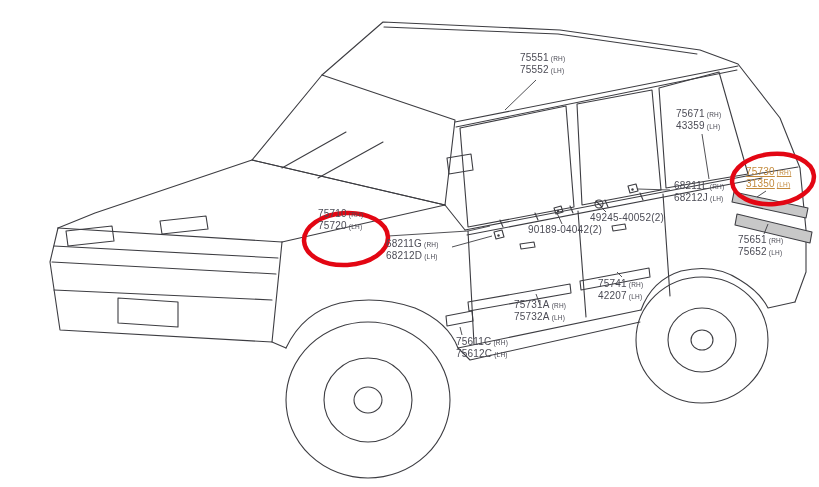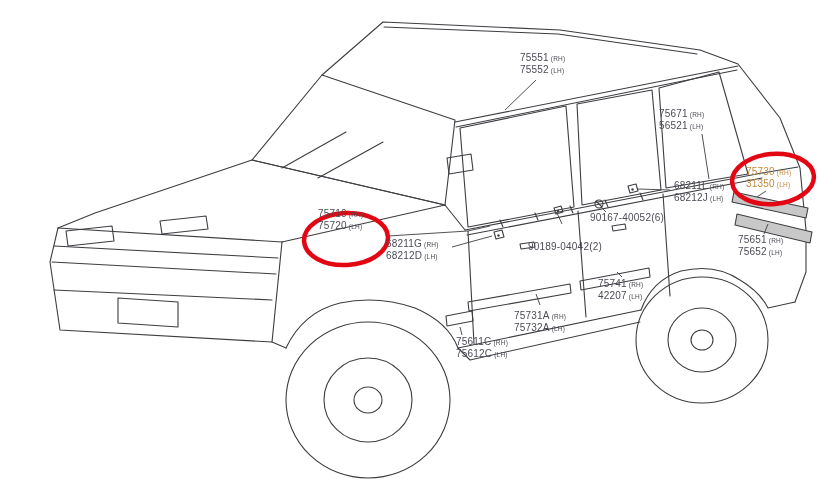--- a/index.html
+++ b/index.html
@@ -28,21 +28,21 @@
     z-index: 1;
     color: var(--color-label_text, #4b4b55);
     font-size: 10px;
     line-height: 1.2;
     white-space: nowrap;
     letter-spacing: 0.2px;
   }
   .label .row { display: flex; align-items: baseline; }
   .label .num { font-size: 10px; }
   .label .tag { font-size: 6.5px; margin-left: 2px; }
-  .label.selected { color: var(--color-selected_text, #c2893b); }
+  .label.selected { color: var(--color-selected_text, #c2893b); text-decoration: underline; }
 </style>
 </head>
 <body>
 
 <div class="stage">
 
   <svg width="819" height="487" viewBox="0 0 819 487">
 
     <g class="art">
 
@@ -157,27 +157,27 @@
     <div class="row">
         <span class="num">75551</span>
         <span class="tag">(RH)</span>
       </div>
     <div class="row">
         <span class="num">75552</span>
         <span class="tag">(LH)</span>
       </div>
   </div>
 
-  <div class="label" style="left:659px;top:108px">
+  <div class="label" style="left:676px;top:108px">
     <div class="row">
         <span class="num">75671</span>
         <span class="tag">(RH)</span>
       </div>
     <div class="row">
-        <span class="num">56521</span>
+        <span class="num">43359</span>
         <span class="tag">(LH)</span>
       </div>
   </div>
 
   <div class="label selected" style="left:746px;top:166px">
     <div class="row">
         <span class="num">75730</span>
         <span class="tag">(RH)</span>
       </div>
     <div class="row">
@@ -192,25 +192,25 @@
         <span class="tag">(RH)</span>
       </div>
     <div class="row">
         <span class="num">68212J</span>
         <span class="tag">(LH)</span>
       </div>
   </div>
 
   <div class="label" style="left:590px;top:212px">
     <div class="row">
-        <span class="num">90167-40052(6)</span>
-      </div>
-  </div>
-
-  <div class="label" style="left:528px;top:241px">
+        <span class="num">49245-40052(2)</span>
+      </div>
+  </div>
+
+  <div class="label" style="left:528px;top:224px">
     <div class="row">
         <span class="num">90189-04042(2)</span>
       </div>
   </div>
 
   <div class="label" style="left:318px;top:208px">
     <div class="row">
         <span class="num">75710</span>
         <span class="tag">(RH)</span>
       </div>
@@ -246,21 +246,21 @@
     <div class="row">
         <span class="num">75741</span>
         <span class="tag">(RH)</span>
       </div>
     <div class="row">
         <span class="num">42207</span>
         <span class="tag">(LH)</span>
       </div>
   </div>
 
-  <div class="label" style="left:514px;top:310px">
+  <div class="label" style="left:514px;top:299px">
     <div class="row">
         <span class="num">75731A</span>
         <span class="tag">(RH)</span>
       </div>
     <div class="row">
         <span class="num">75732A</span>
         <span class="tag">(LH)</span>
       </div>
   </div>
 

